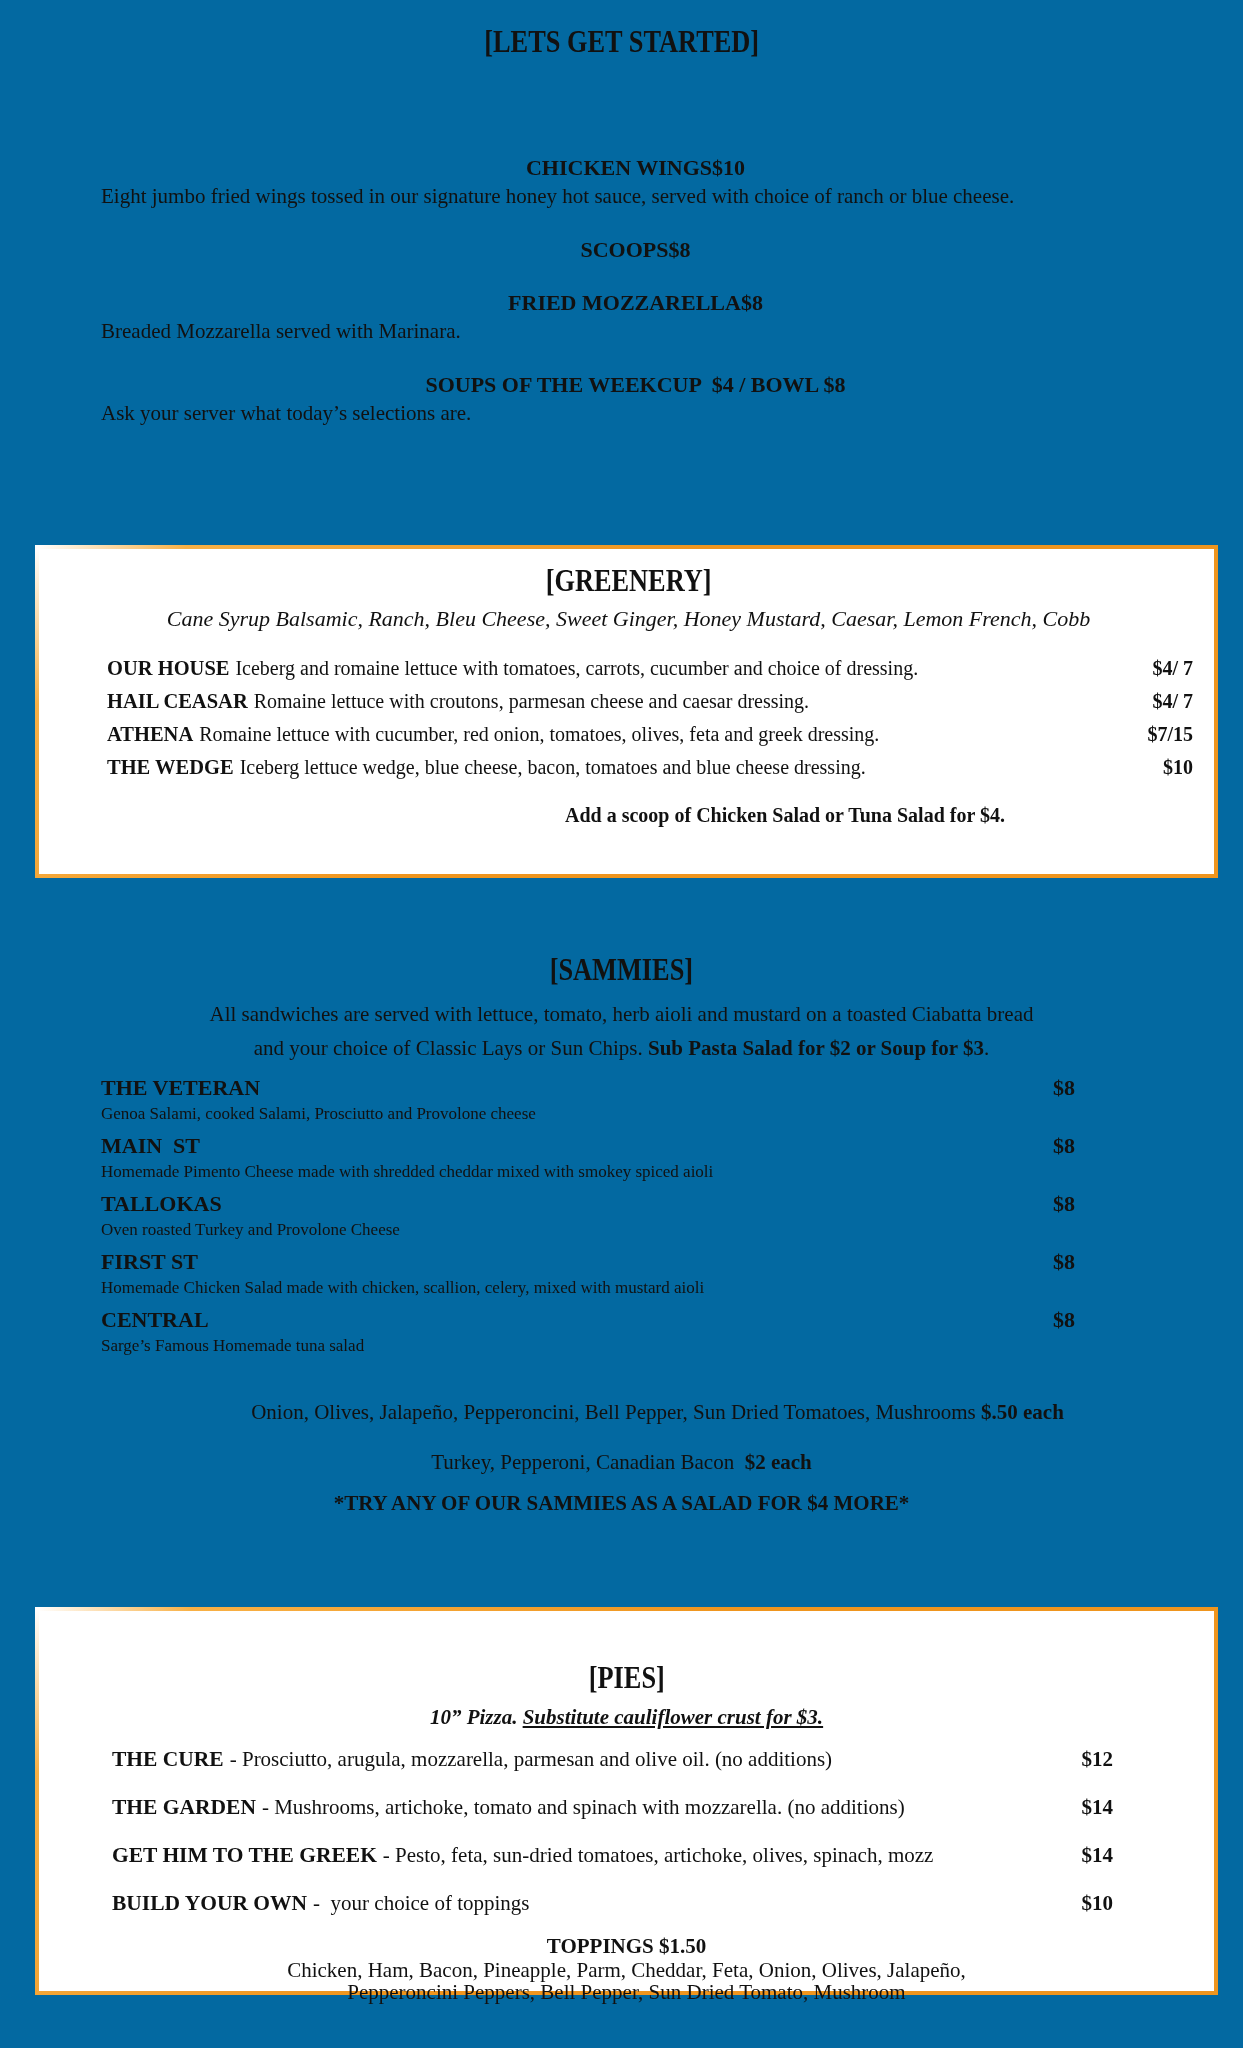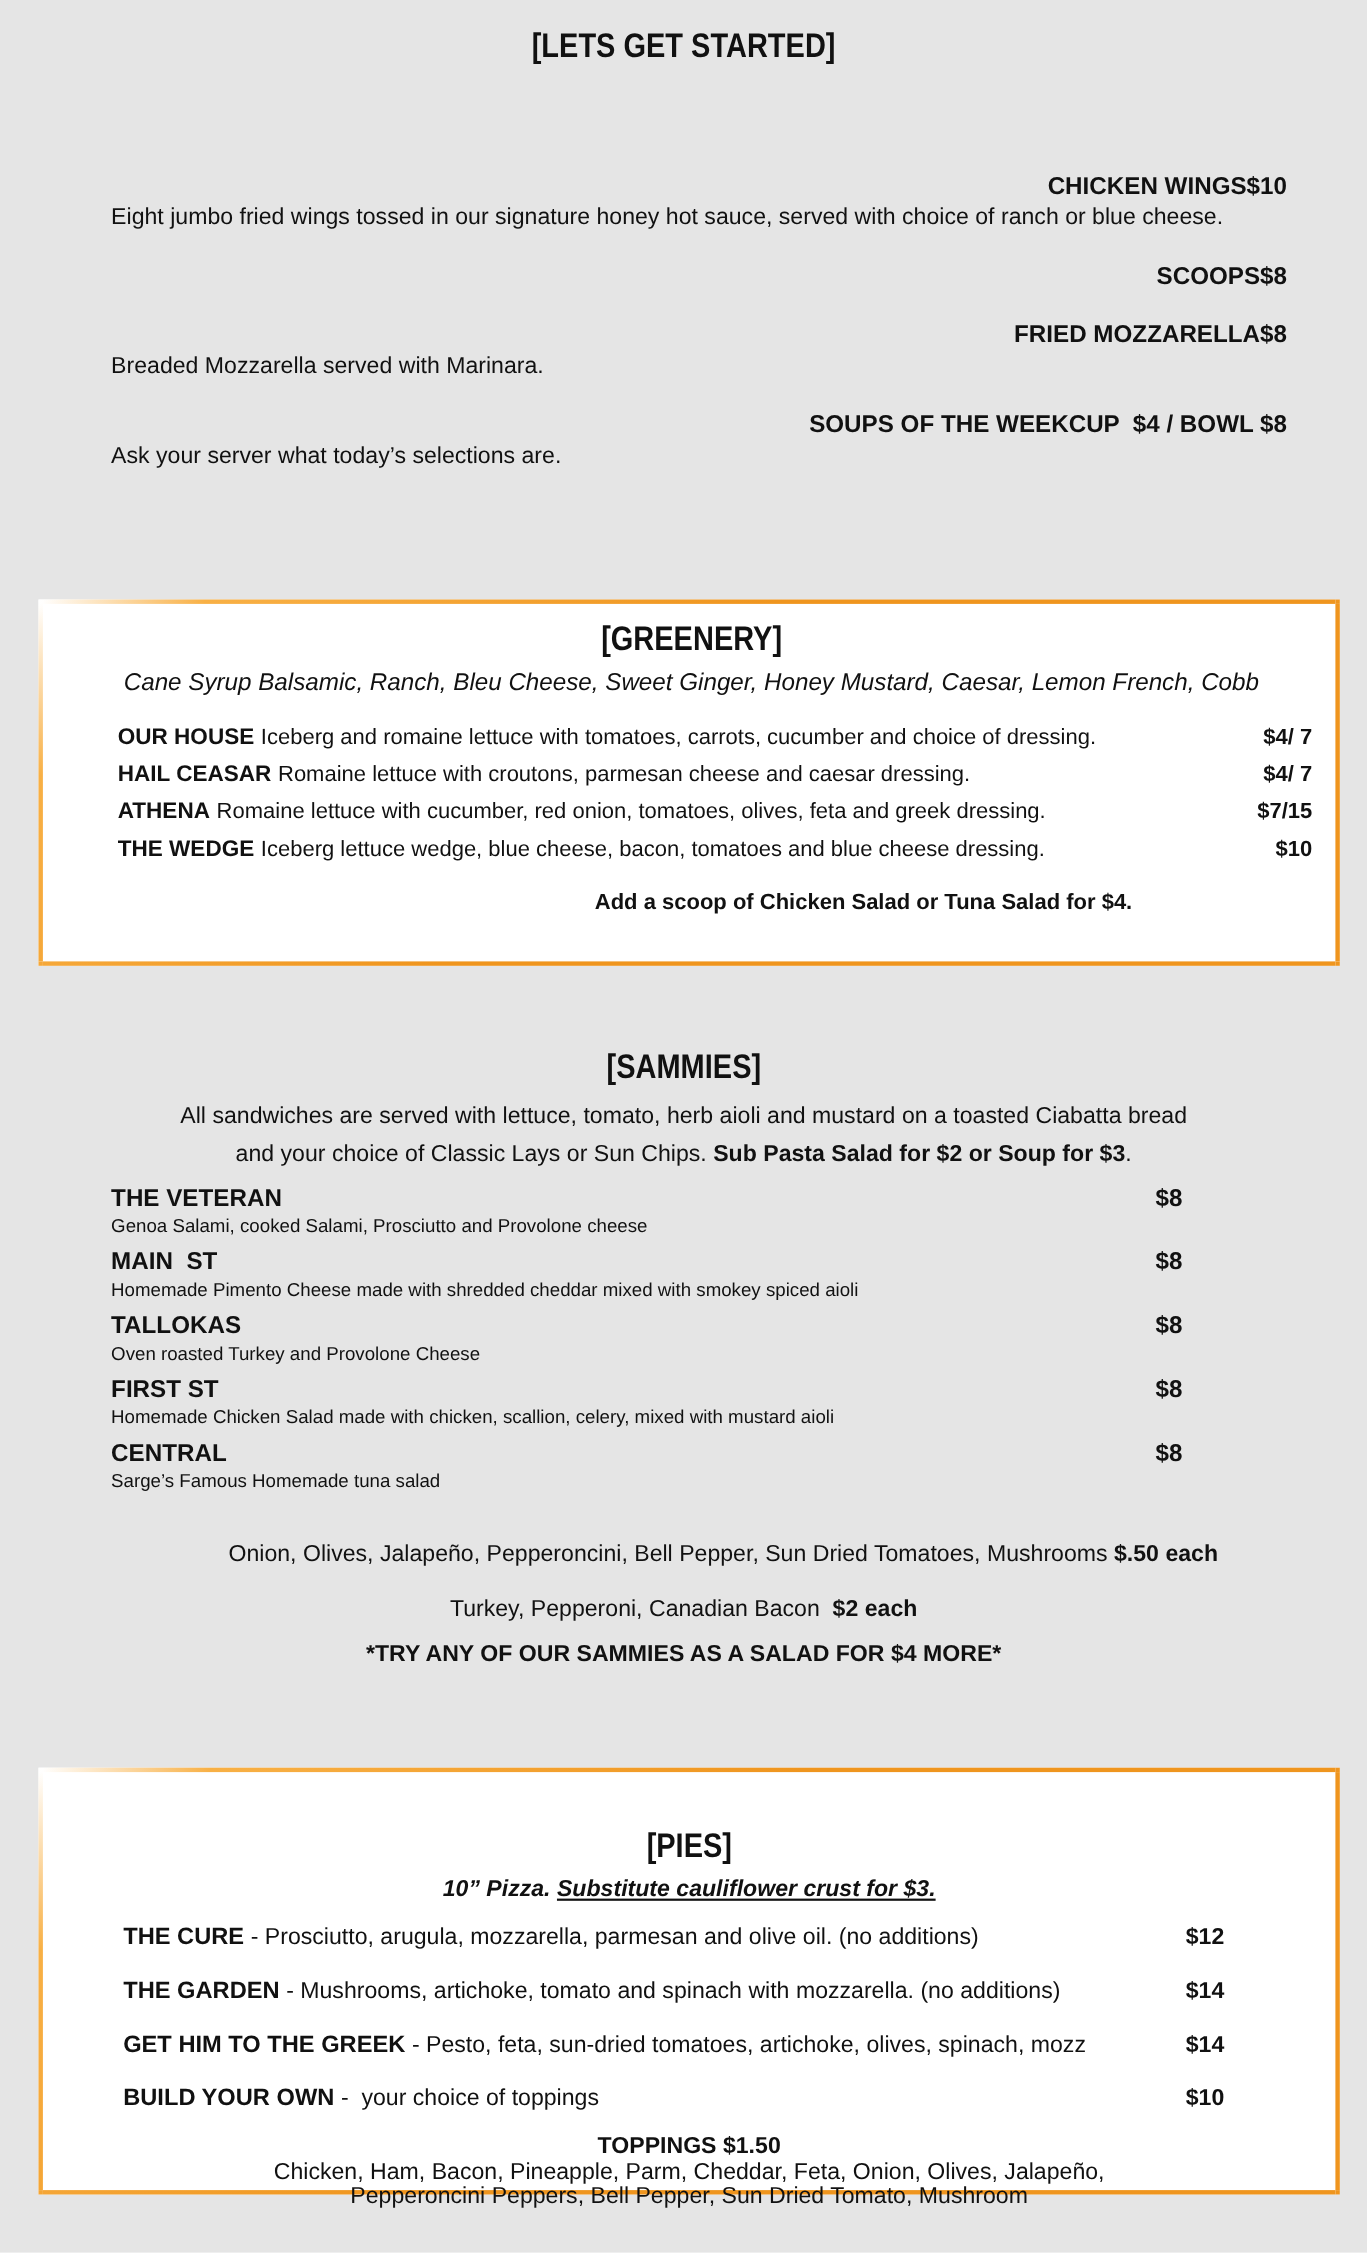--- a/index.html
+++ b/index.html
@@ -1,32 +1,32 @@
 <!DOCTYPE html>
 <html><head>
 <meta charset="utf-8">
 <style>
   html,body { margin:0; padding:0; background:#ffffff; }
   .page {
-    position:relative; width:1243px; height:2048px; background:#e5e5e5;
-    font-family:Liberation Sans, sans-serif; color:#111;
+    position:relative; width:1243px; height:2048px; background:#0369a1;
+    font-family:Liberation Serif, serif; color:#111;
     overflow:hidden;
   }
   .center { text-align:center; }
   .bracket-header {
     display:inline-block; font-weight:700; font-size:31px; line-height:36px;
     transform:scaleX(.85); transform-origin:center; white-space:pre; letter-spacing:0;
   }
   .header-wrap { text-align:center; line-height:36px; }
 
   
   #starters { position:absolute; top:24px; left:0; width:100%; }
   .starters-items { margin-top:89px; padding:0 73px 0 101px; }
   .s-item { margin-bottom:25px; }
-  .s-row { display:flex; justify-content:flex-end; align-items:baseline; }
+  .s-row { display:flex; justify-content:center; align-items:baseline; }
   .s-name { font-weight:700; font-size:22px; line-height:28px; white-space:pre; }
   .s-price { font-weight:700; font-size:22px; line-height:28px; white-space:pre; }
   .s-desc { font-size:21px; line-height:29px; }
 
   
   .obox {
     position:absolute; left:35px; width:1183px; box-sizing:border-box;
     border:4px solid #ef951e;
     border-image:linear-gradient(133deg,#ffffff 0%,#f8b045 10%,#ef951e 45%,#ef951e 100%) 1;
     background:#ffffff;

